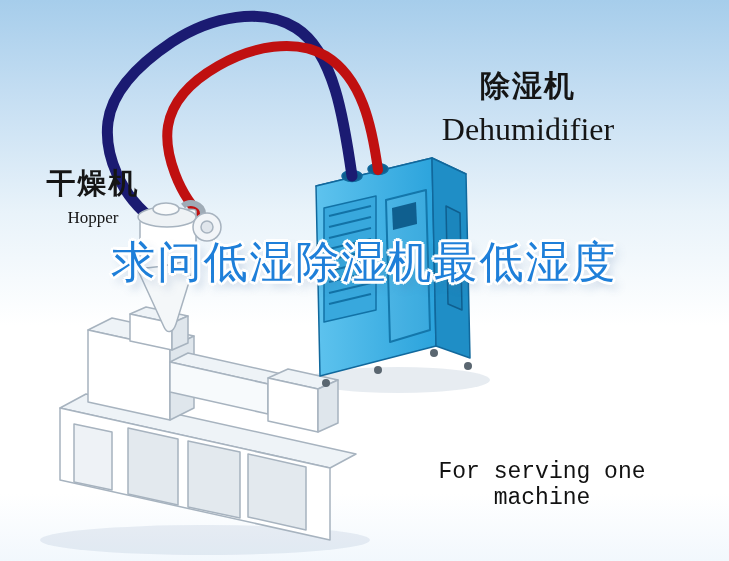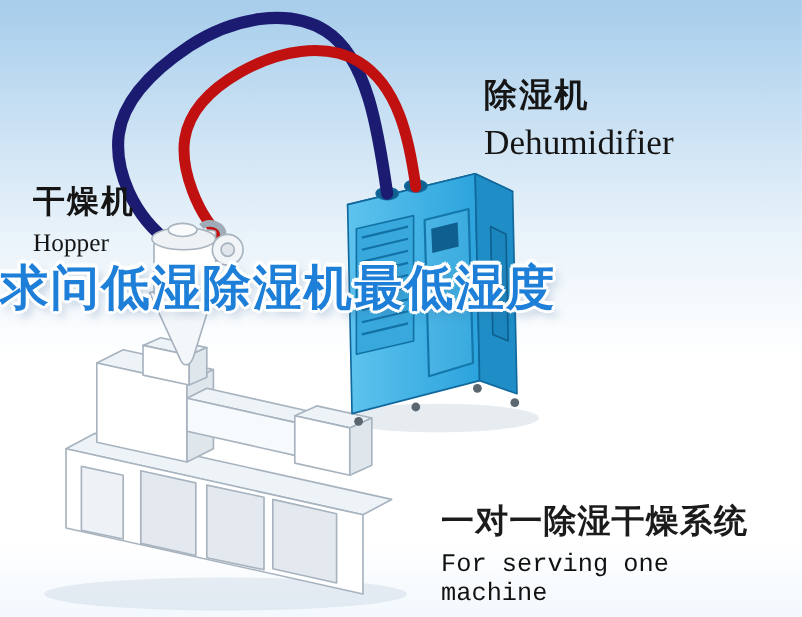--- a/index.html
+++ b/index.html
@@ -3,35 +3,35 @@
 <meta charset="utf-8">
 <style>
   * { margin:0; padding:0; box-sizing:border-box; }
   html,body { width:729px; height:561px; }
   .stage {
     position:relative; width:729px; height:561px; overflow:hidden;
     background: linear-gradient(180deg, #a6cdeb 0%, #c3ddf2 16%, #e9f3fa 38%, #ffffff 58%, #ffffff 88%, #f2f8fd 100%);
     font-family:"Liberation Sans", sans-serif;
   }
   svg.scene { position:absolute; left:0; top:0; }
-  .label { position:absolute; text-align:left; color:#151515; }
+  .label { position:absolute; text-align:center; color:#151515; }
   .label .cn { font-weight:bold; }
   .serif { font-family:"Liberation Serif", serif; font-weight:normal; }
 
   .label-dehumidifier { left:440px; top:66px; width:176px; }
   .label-dehumidifier .cn { font-size:30px; letter-spacing:2px; }
   .label-dehumidifier .en { font-size:32px; margin-top:4px; }
 
   .label-hopper { left:30px; top:164px; width:126px; }
   .label-hopper .cn { font-size:29px; letter-spacing:2px; }
-  .label-hopper .en { font-size:23px; margin-top:4px; }
+  .label-hopper .en { font-size:17px; margin-top:4px; }
 
   .headline {
-    position:absolute; left:0; right:0; top:236px; 
-    color:#1e7fd9; font-weight:700; font-size:44px; line-height:51px; letter-spacing:2px;
+    position:absolute; left:0; right:0; top:236px; text-align:center;
+    color:#1e7fd9; font-weight:400; font-size:44px; line-height:51px; letter-spacing:2px;
     text-shadow:
       3px 0 0 #fff, -3px 0 0 #fff, 0 3px 0 #fff, 0 -3px 0 #fff,
       2px 2px 0 #fff, -2px 2px 0 #fff, 2px -2px 0 #fff, -2px -2px 0 #fff,
       5px 6px 8px rgba(70,110,160,0.35);
   }
 
   .caption { left:401px; top:454px; width:282px; }
   .caption .cn { font-size:30px; letter-spacing:1px; color:#1b1b1b; }
   .caption .en { font-size:23px; margin-top:5px; color:#111;font-family:Liberation Mono, monospace; }
 </style>
@@ -133,17 +133,16 @@
   <div class="label label-hopper">
     <div class="cn">干燥机</div>
     <div class="en serif">Hopper</div>
   </div>
 
   <div class="headline">
     <div class="line">求问低湿除湿机最低湿度</div>
   </div>
 
   <div class="label caption">
-    <div class="cn">一对一除湿干燥系统</div>
     <div class="en serif">For serving one machine</div>
   </div>
 
 </div>
 
 </body></html>

